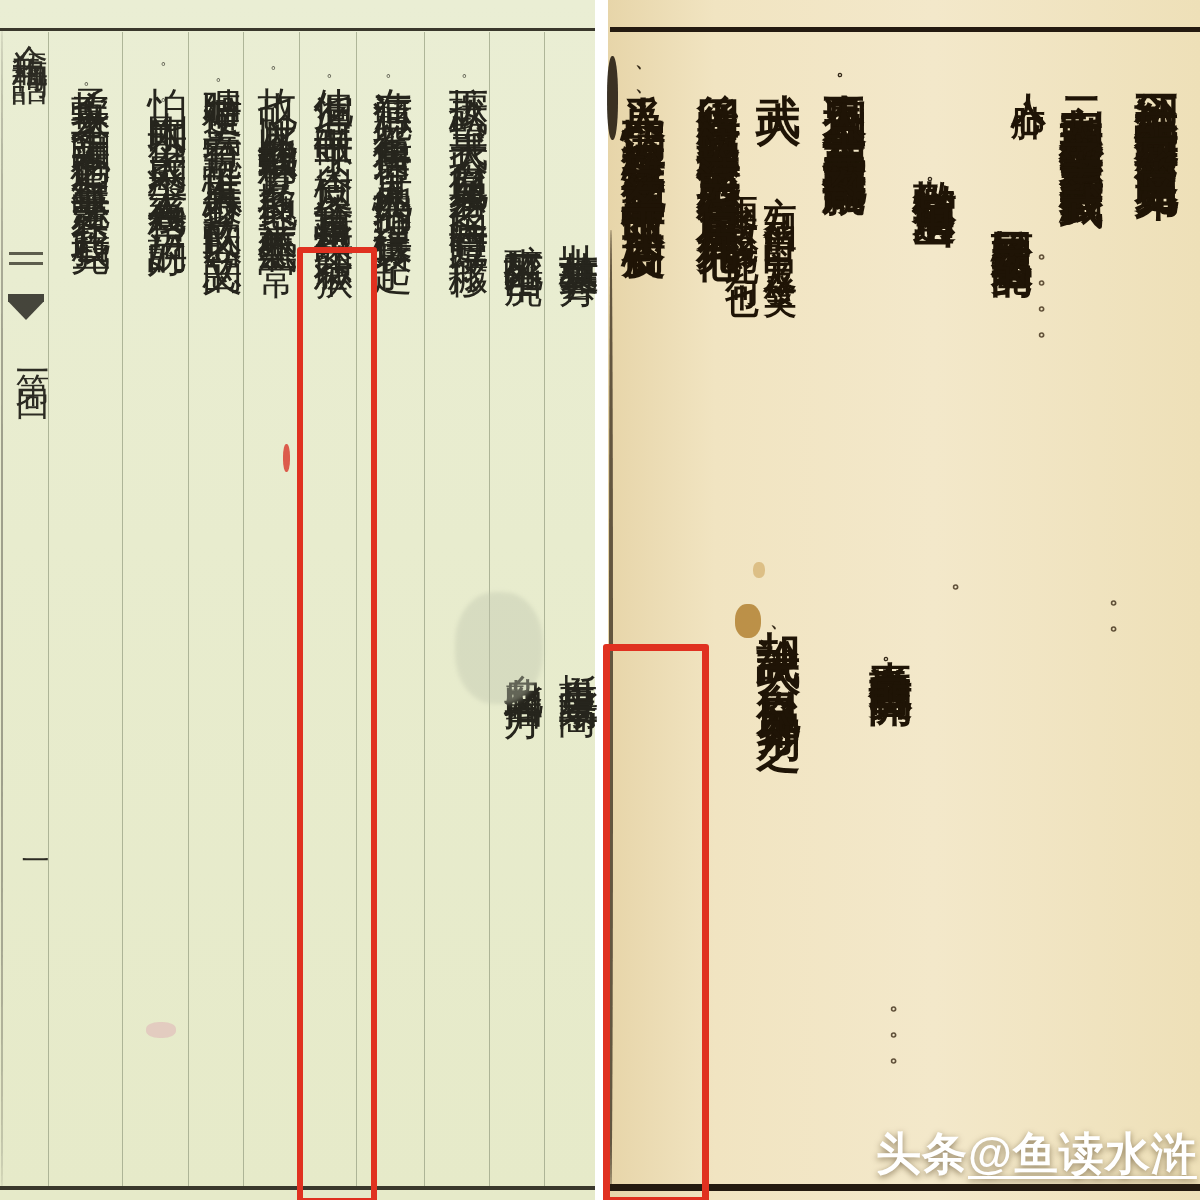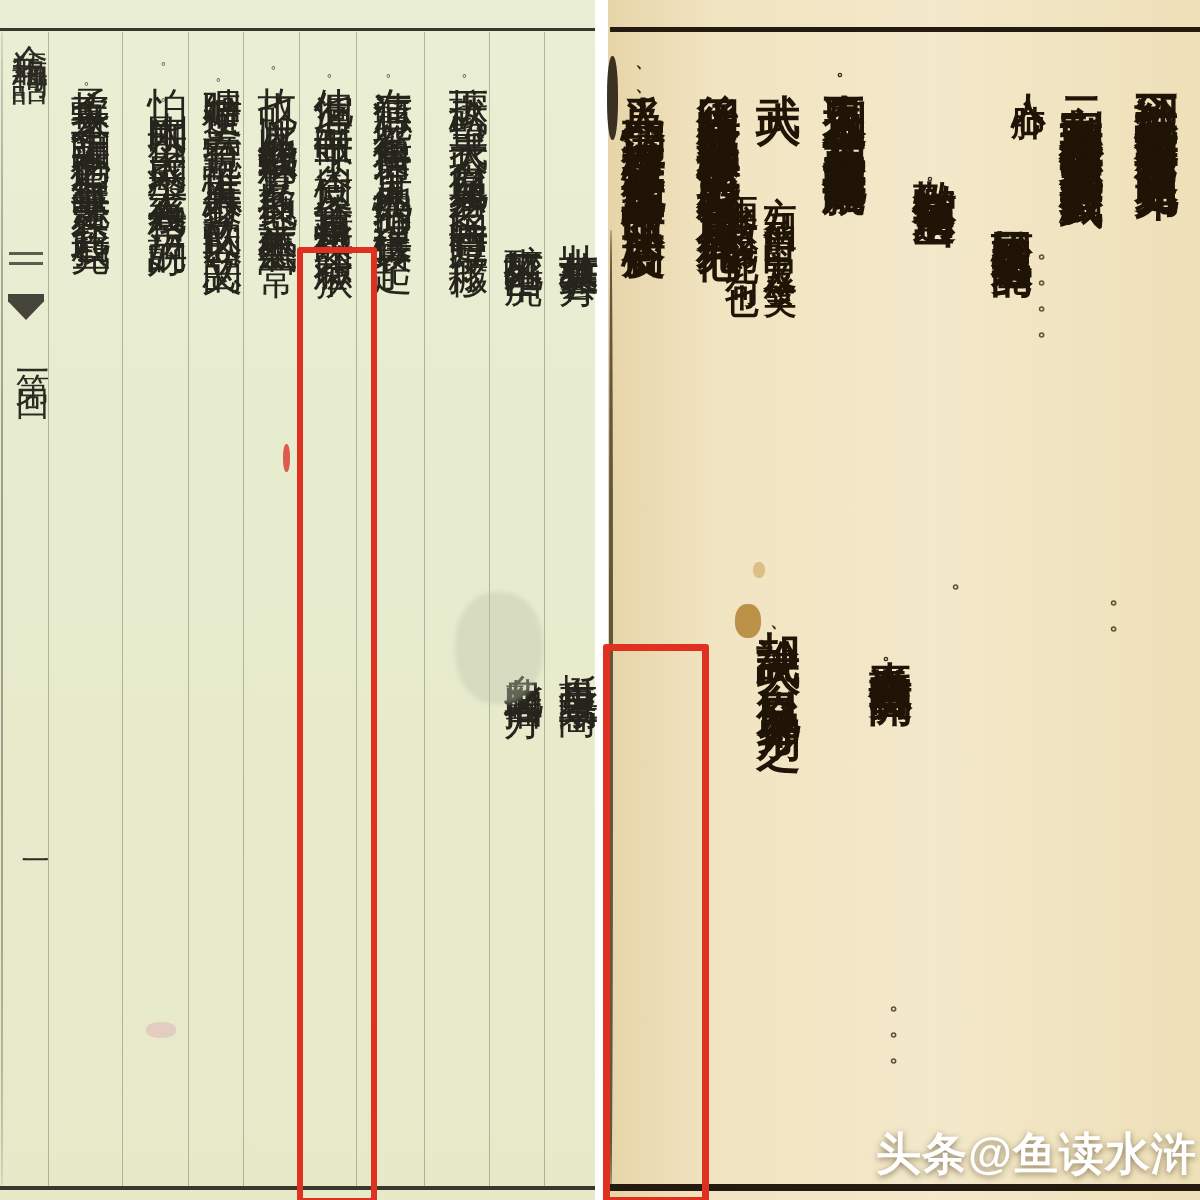--- a/index.html
+++ b/index.html
@@ -35,21 +35,21 @@
   
   .redbox{position:absolute;border:6px solid #e03120;border-radius:3px;z-index:6;background:transparent;}
   #redbox-right{border-width:7px;}
   
   .stain{position:absolute;border-radius:45%;}
   
   #watermark{position:absolute;left:876px;top:1124px;z-index:10;
              font-family:"Liberation Sans","DejaVu Sans",sans-serif;
              font-size:45px;font-weight:bold;color:#ffffff;letter-spacing:1px;
              text-shadow:0 2px 6px rgba(60,40,10,.55);}
-  #watermark .handle{text-decoration-thickness:3px;text-underline-offset:7px;}
+  #watermark .handle{text-decoration:underline;text-decoration-thickness:3px;text-underline-offset:7px;}
 </style>
 </head>
 <body>
 
 <div id="stage">
 
   <div class="page" id="left-page"></div>
   <div class="page" id="right-page"></div>
 
   <div class="hborder" id="lp-top"></div>

